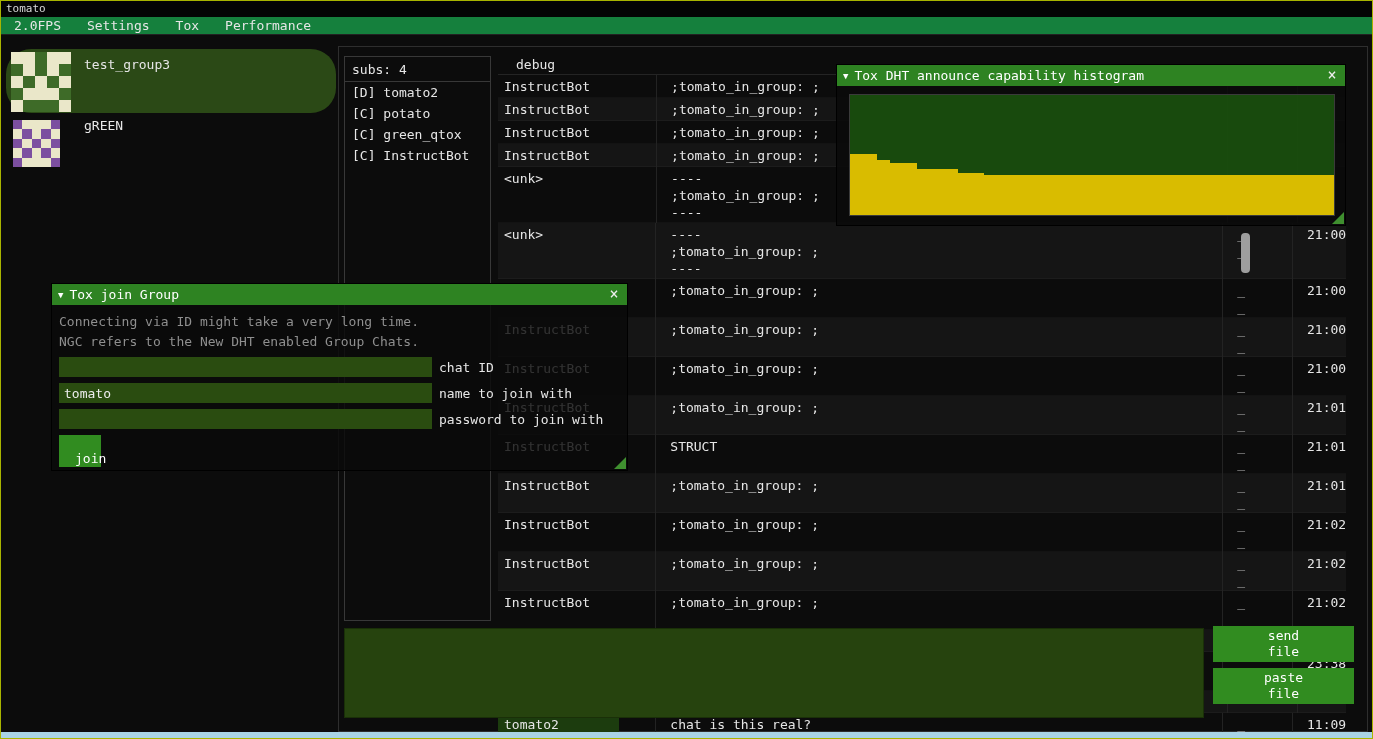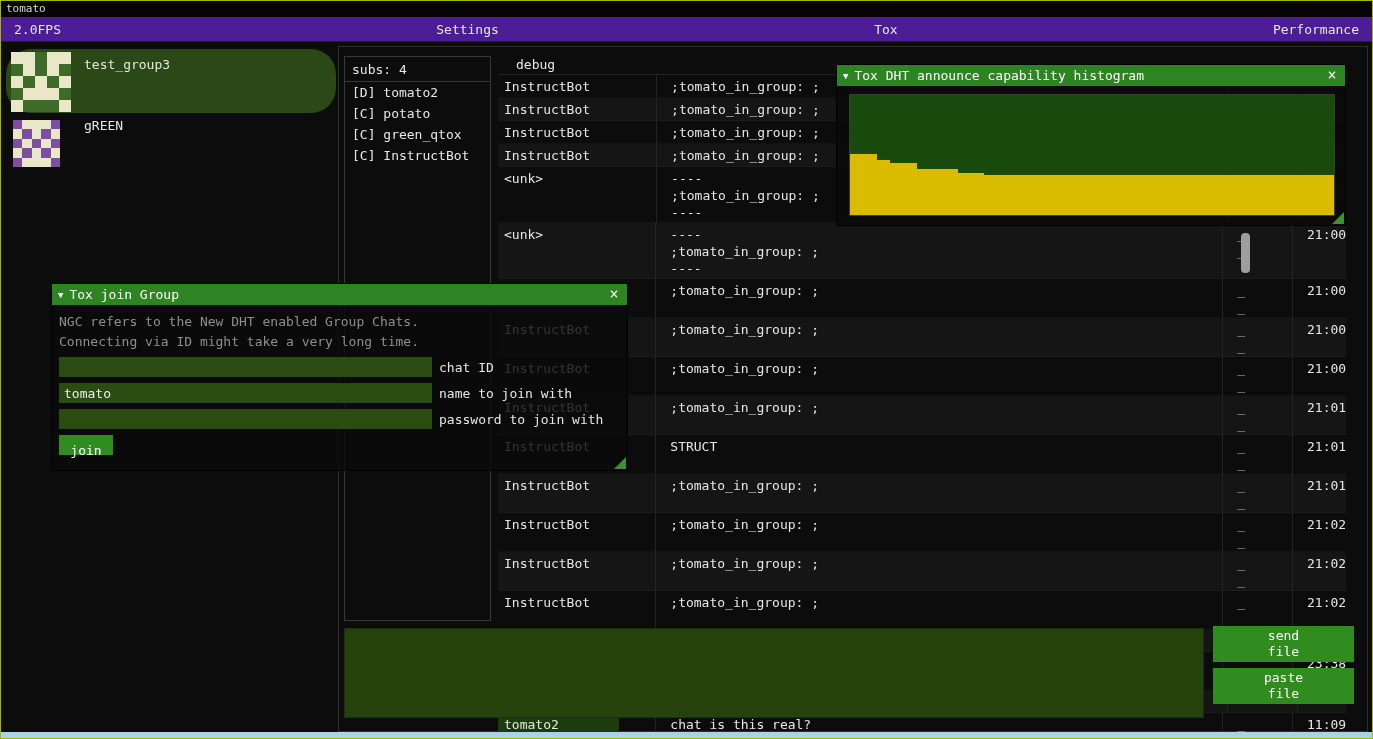--- a/index.html
+++ b/index.html
@@ -1,22 +1,22 @@
 <!DOCTYPE html>
 <html><head>
 <meta charset="utf-8">
 <style>
   *{margin:0;padding:0;box-sizing:border-box;}
   body{background:#000;}
   .app{position:relative;width:1373px;height:739px;background:#0c0c0c;border:1px solid #a8b400;
        overflow:hidden;font-family:"DejaVu Sans Mono",monospace;font-size:13px;color:#e6e6e6;}
   .titlebar{position:absolute;left:0;top:0;width:100%;height:16px;background:#040404;
        font-size:11px;line-height:16px;padding-left:5px;color:#d8d8d8;}
-  .menubar{position:absolute;left:0;top:16px;width:100%;height:25px;background:#4c1d95;
-       display:flex;align-items:center;border-bottom:1px solid #222;justify-content:space-between;}
+  .menubar{position:absolute;left:0;top:16px;width:100%;height:18px;background:#15803d;
+       display:flex;align-items:center;border-bottom:1px solid #222;}
   .menuitem{padding:0 13px;line-height:25px;}
   
   .group-row{position:absolute;left:5px;width:330px;border-radius:25px;}
   .grow1{top:48px;height:64px;background:#2b4916;}
   .grow2{top:114px;height:60px;}
   .avatar{position:absolute;}
   .av1{left:5px;top:3px;width:60px;height:60px;}
   .av2{left:7px;top:5px;width:47px;height:47px;}
   .glabel1{position:absolute;left:78px;top:8px;}
   .glabel2{position:absolute;left:78px;top:3px;}
@@ -59,22 +59,22 @@
   .win-close{position:absolute;right:4px;top:1px;width:18px;height:18px;text-align:center;line-height:18px;
        font-size:15px;color:#eee;cursor:pointer;}
   .win-body{position:absolute;left:0;right:0;top:21px;bottom:0;background:rgba(10,10,10,0.82);padding:7px;}
   .hw .win-body{background:rgba(10,10,10,0.87);padding:8px 12px;}
   .jw-info{color:#8f8f8f;line-height:20px;}
   .jfield{display:flex;align-items:center;margin-top:6px;}
   .jfield.first{margin-top:5px;}
   .jinput{width:373px;height:20px;background:#2a4c10;border:none;outline:none;color:#ececec;
        font-family:inherit;font-size:13px;padding:0 5px;}
   .jlabel{margin-left:7px;}
-  .join-btn{margin-top:6px;width:54px;height:20px;background:#318c20;color:#fff;border:none;
-       font-family:inherit;font-size:13px;padding:8px;cursor:pointer;}
+  .join-btn{margin-top:6px;width:42px;height:20px;background:#318c20;color:#fff;border:none;
+       font-family:inherit;font-size:13px;padding:16px;cursor:pointer;}
   .grip{position:absolute;right:1px;bottom:1px;width:0;height:0;border-style:solid;
        border-width:0 0 12px 12px;border-color:transparent transparent #3f8f2f transparent;}
   .plot{position:relative;width:486px;height:122px;background:rgba(26,80,14,0.92);border:1px solid #3a3a3a;
        display:flex;align-items:flex-end;overflow:hidden;}
   .bar{flex:1;background:#d9bc00;}
   .bottom-strip{position:absolute;left:0;bottom:0;width:100%;height:6px;background:#a9d4e5;z-index:30;}
 </style>
 </head>
 <body>
 
@@ -275,22 +275,22 @@
   <button class="filebtn paste">paste
 file</button>
 
   <div class="floatwin jw">
     <div class="win-titlebar">
       <span class="collapse">▼</span>
       <span class="win-title">Tox join Group</span>
       <span class="win-close">×</span>
     </div>
     <div class="win-body">
+      <div class="jw-info">Connecting via ID might take a very long time.</div>
       <div class="jw-info">NGC refers to the New DHT enabled Group Chats.</div>
-      <div class="jw-info">Connecting via ID might take a very long time.</div>
       <div class="jfield first">
         <input class="jinput" value="" style="">
         <span class="jlabel">chat ID</span>
       </div>
       <div class="jfield">
         <input class="jinput" value="tomato" style="">
         <span class="jlabel">name to join with</span>
       </div>
       <div class="jfield">
         <input class="jinput" value="" style="">

